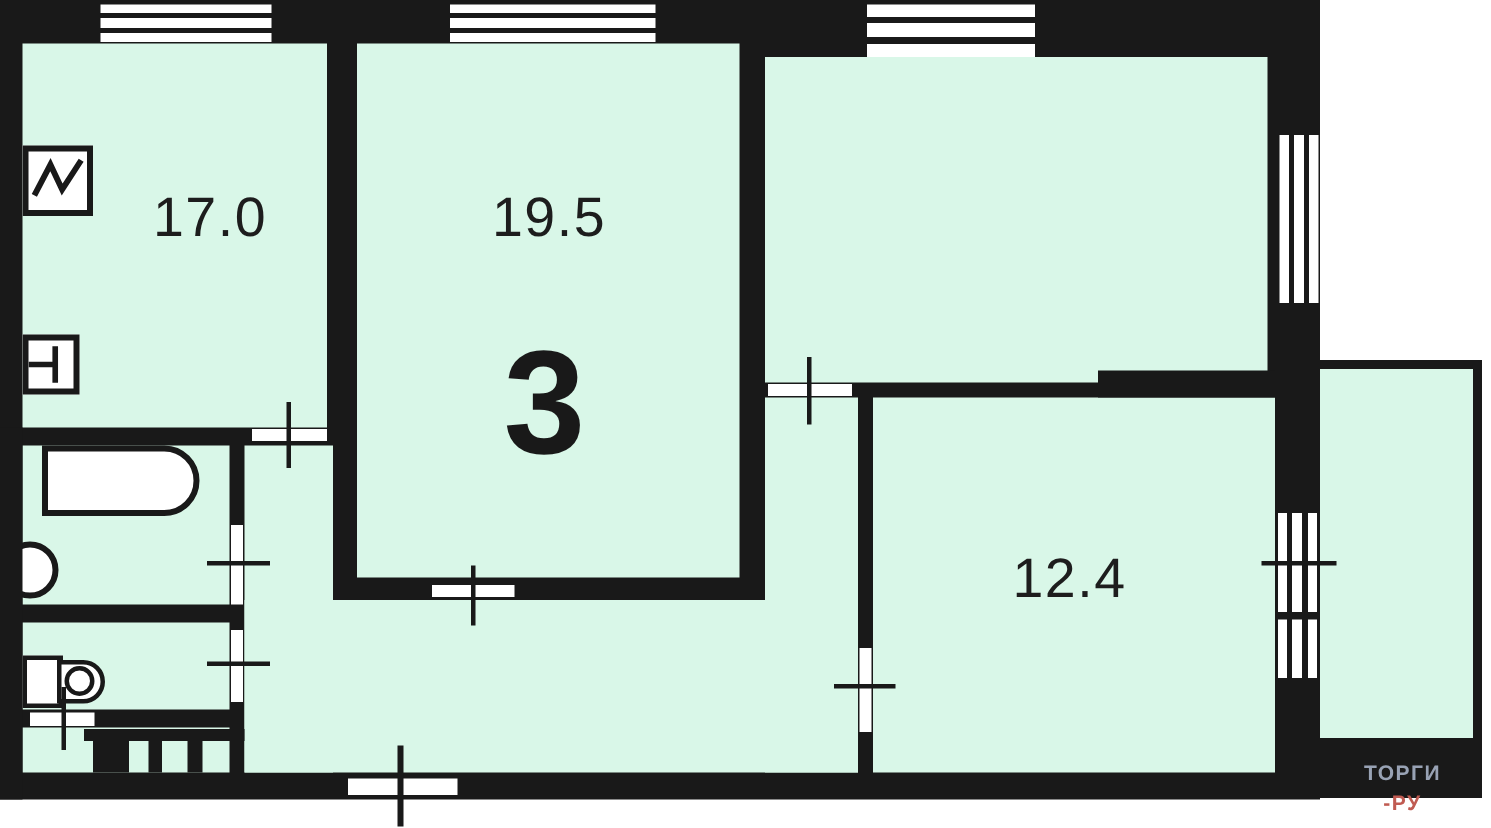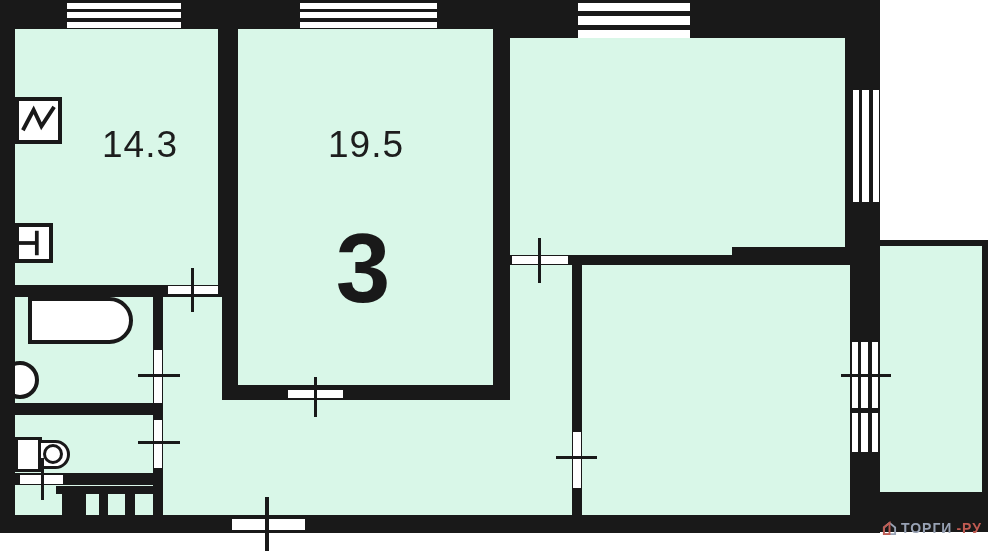--- a/index.html
+++ b/index.html
@@ -91,25 +91,26 @@
 
   <div class="abs fixture z4" style="left:28px;top:297px;width:105px;height:47px;border-radius:0 24px 24px 0;"></div>
   <div class="abs fixture z4" style="left:1px;top:361px;width:38px;height:38px;border-radius:50%;"></div>
 
   <div class="abs fixture z4" style="left:15px;top:437px;width:27px;height:35px;border-width:3px;"></div>
   <div class="abs fixture z4" style="left:38px;top:440px;width:32px;height:29px;border-width:3px;border-radius:0 15px 15px 0;"></div>
   <div class="abs fixture z5" style="left:43px;top:444px;width:20px;height:20px;border-width:3px;border-radius:50%;"></div>
 
   <div class="abs wall z6" style="left:0;top:285px;width:15px;height:248px;"></div>
 
-  <div class="abs room-label" style="left:80px;top:120px;width:120px;height:50px;">14.3</div>
+  <div class="abs room-label" style="left:80px;top:120px;width:120px;height:50px;">17.0</div>
   <div class="abs room-label" style="left:306px;top:120px;width:120px;height:50px;">19.5</div>
+  <div class="abs room-label" style="left:653px;top:361px;width:120px;height:50px;">12.4</div>
   <div class="abs big-label" style="left:313px;top:218px;width:100px;height:100px;">3</div>
 
-  <div class="abs z8" id="watermark" style="left:882px;top:518px;width:106px;height:20px;">
+  <div class="abs z8" id="watermark" style="left:882px;top:503px;width:106px;height:20px;flex-direction:column;">
     <svg width="15" height="15" viewBox="0 0 16 16">
       <path d="M2 7 L8 2 L14 7 L14 14 L2 14 Z" fill="none" stroke="#98a2b4" stroke-width="2"></path>
       <path d="M2 7 L8 2 L8 14 L2 14 Z" fill="none" stroke="#c05b52" stroke-width="2"></path>
     </svg>
     <span>ТОРГИ</span>
       <span class="wm-red">-РУ</span>
   </div>
 
 </div>
 

